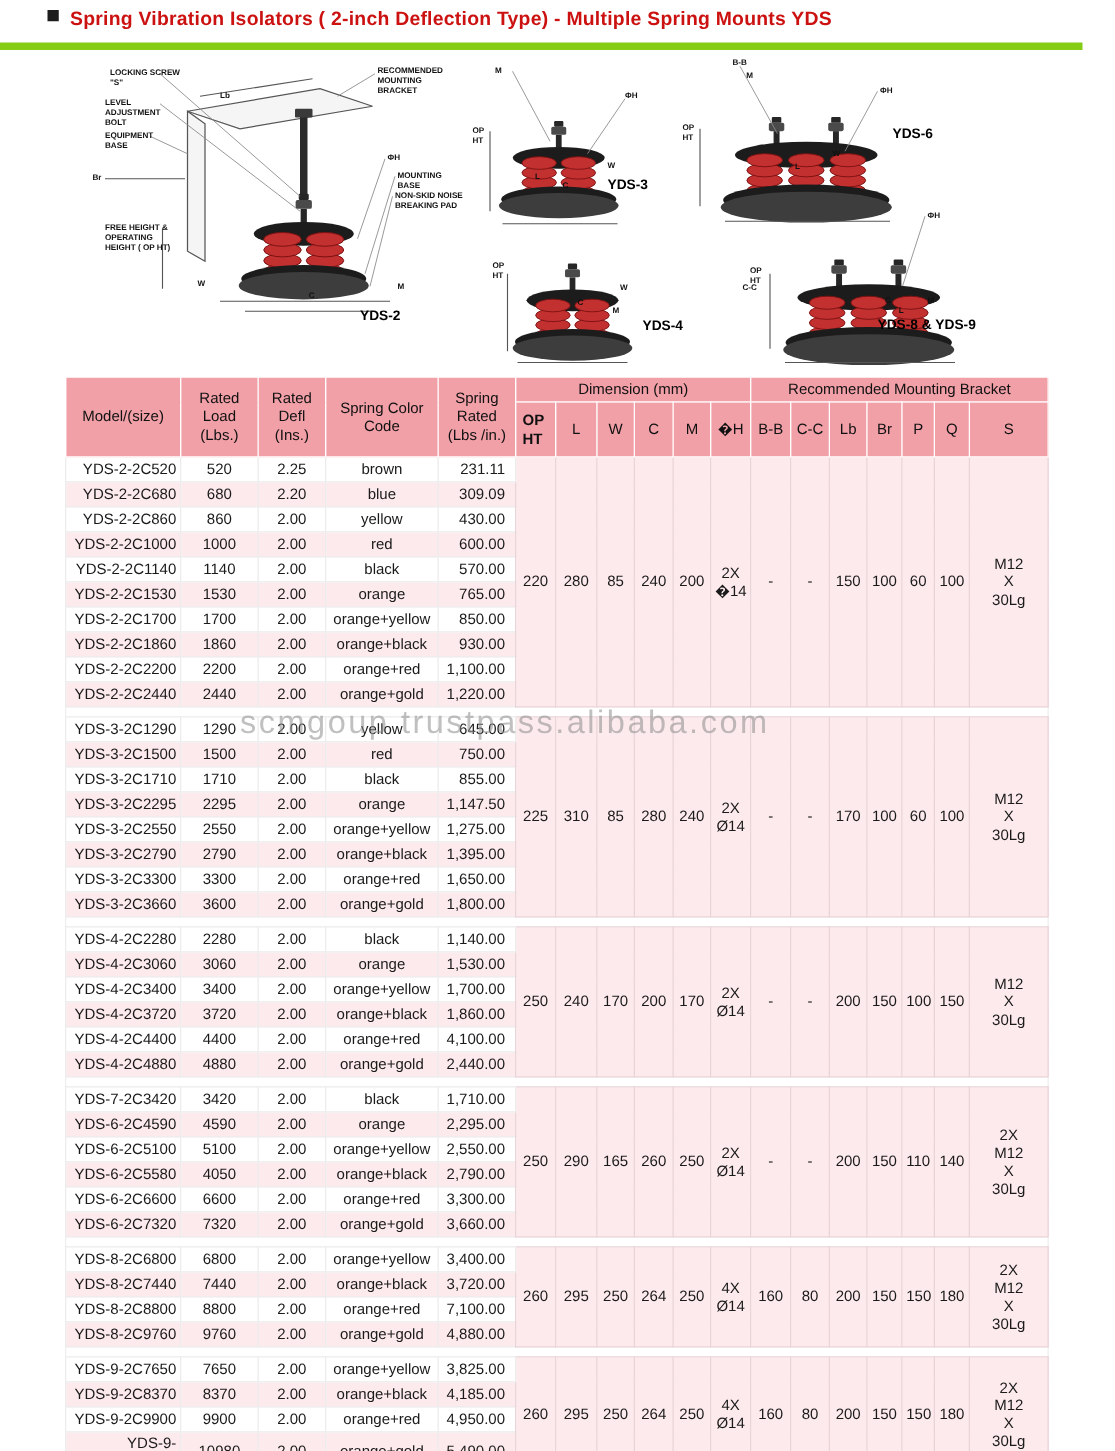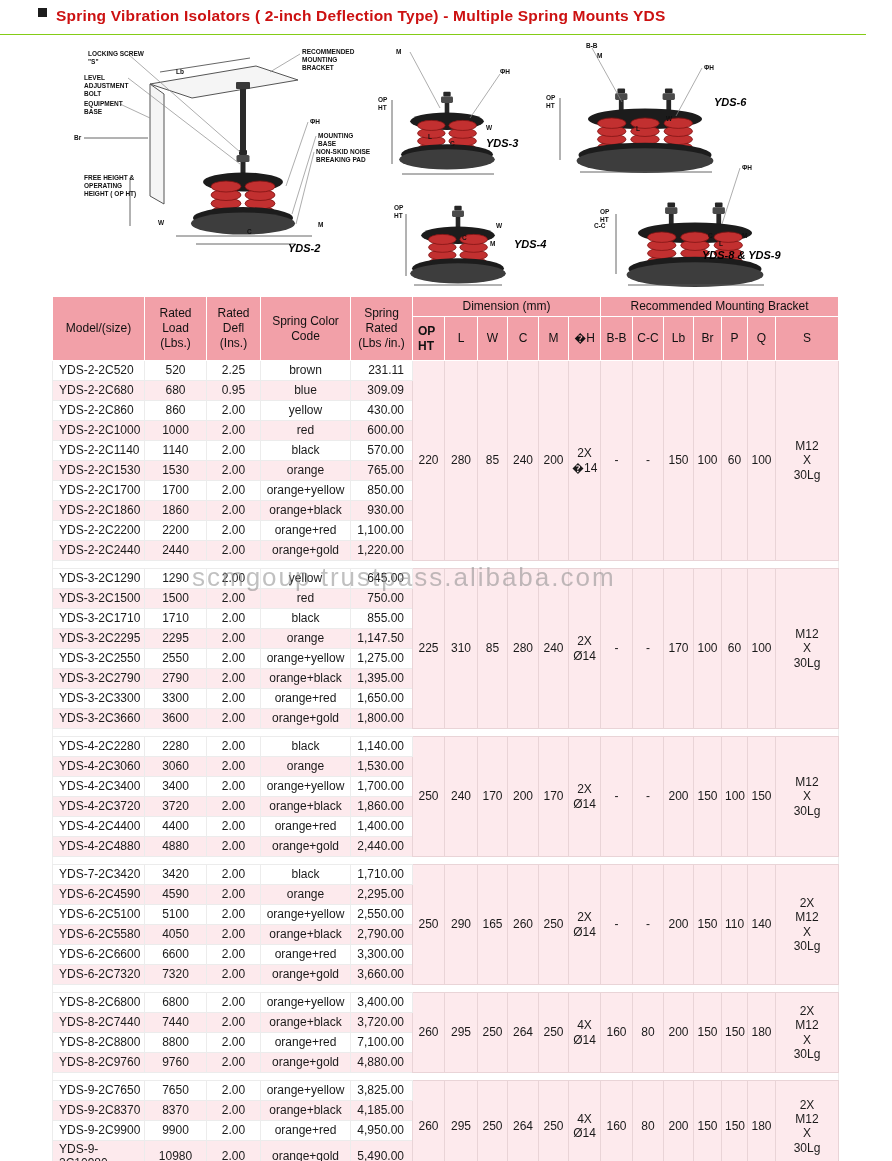--- a/index.html
+++ b/index.html
@@ -2,55 +2,55 @@
 <html><head>
 <meta charset="utf-8">
 <style>
   * { box-sizing: border-box; margin: 0; padding: 0; }
   html, body { background: #ffffff; }
   .page {
     position: relative; width: 892px; height: 1161px; overflow: hidden;
     background: #fff; font-family: "Liberation Sans", sans-serif; color: #1a1a1a;
   }
   .bullet { position: absolute; left: 38px; top: 8px; width: 9px; height: 9px; background: #1d1d1d; }
-  .title-row { padding: 7px 30px 9px 56px; margin-right: 26px; border-bottom: 1px solid #84cc16; }
+  .title-row { padding: 7px 30px 9px 56px; margin-right: 26px; border-bottom: 6px solid #84cc16; }
   .title { display: inline; font-size: 15.5px; font-weight: 700; color: #cc1111; letter-spacing: .2px; }
 
   .diagram { position: relative; height: 252px; margin-top: 3px; }
   .diagram svg { position: absolute; left: 0; top: 0; }
   .sp { fill: #c23030; stroke: #7d1212; stroke-width: .8; }
   .dk { fill: #1c1c1c; }
   .md { fill: #3d3d3d; }
   .plate { fill: #f5f5f5; stroke: #555; stroke-width: 1; }
   .ld { stroke: #8a8a8a; stroke-width: .7; }
   .dimln { stroke: #555; stroke-width: .9; }
   .dlabel {
     position: absolute; font-size: 6.5px; font-weight: 700; color: #111;
     line-height: 1.2; white-space: normal;
   }
-  .dlabel.cap { font-size: 11px; font-weight: 700; color: #000; white-space: nowrap; font-style: italic; }
+  .dlabel.cap { font-size: 11px; font-weight: 700; color: #000; white-space: nowrap; }
 
   .table-wrap { margin: 6px 0 0 52px; }
   table.spec {
     border-collapse: collapse; table-layout: fixed; width: 786px;
     font-size: 12px; color: #1a1a1a; border: 1px solid #eee;
   }
   thead th {
     background: #f2a0a8; border: 1px solid #fff; font-weight: 400; color: #111;
     padding: 2px; white-space: pre-line; line-height: 1.25; text-align: center;
   }
   thead tr.banner th.group { height: 20px; margin-left: 12px; }
   thead tr.subrow th { height: 44px; vertical-align: middle; }
   thead th.sub0 { text-align: left; padding-left: 5px; font-weight: bold; }
   tbody td {
     border: 1px solid #ececec; padding: 1px 3px; height: 20px;
     text-align: center; line-height: 1.2; background: #fff;
   }
   tbody tr.odd td.body { background: #fdeaed; }
-  tbody td.c0 { text-align: left; padding-left: 6px; }
+  tbody td.c0 { text-align: right; padding-left: 6px; }
   tbody td.c4 { text-align: right; padding-right: 8px; }
   tbody td.dim {
     background: #fdeaed; white-space: pre-line; vertical-align: middle;
     border: 1px solid #e9d4d7;
   }
   tbody tr.sep td { height: 8px; background: #fff; border: none; padding: 0; }
 
   .watermark {
     position: absolute; left: 192px; top: 562px; width: 520px;
     font-size: 26px; letter-spacing: 2px; color: #8d8d8d; opacity: .55;
@@ -169,21 +169,21 @@
         <span class="dlabel" style="left: 500px; top: 30px;">ΦH</span>
         <span class="dlabel" style="left: 378px; top: 58px; width: 14px;">OP HT</span>
         <span class="dlabel" style="left: 486px; top: 86px;">W</span>
         <span class="dlabel" style="left: 428px; top: 95px;">L</span>
         <span class="dlabel" style="left: 450px; top: 102px;">C</span>
         <span class="dlabel cap" style="left: 486px; top: 99px; text-align: center;">YDS-3</span>
         <span class="dlabel" style="left: 394px; top: 166px; width: 14px;">OP HT</span>
         <span class="dlabel" style="left: 496px; top: 184px;">W</span>
         <span class="dlabel" style="left: 462px; top: 196px;">C</span>
         <span class="dlabel" style="left: 490px; top: 202px;">M</span>
-        <span class="dlabel cap" style="left: 514px; top: 200px;">YDS-4</span>
+        <span class="dlabel cap" style="left: 514px; top: 212px;">YDS-4</span>
         <span class="dlabel" style="left: 586px; top: 4px;">B-B</span>
         <span class="dlabel" style="left: 597px; top: 14px;">M</span>
         <span class="dlabel" style="left: 704px; top: 26px;">ΦH</span>
         <span class="dlabel" style="left: 546px; top: 56px; width: 14px;">OP HT</span>
         <span class="dlabel" style="left: 666px; top: 77px;">W</span>
         <span class="dlabel" style="left: 636px; top: 87px;">L</span>
         <span class="dlabel cap" style="left: 714px; top: 58px;">YDS-6</span>
         <span class="dlabel" style="left: 742px; top: 126px;">ΦH</span>
         <span class="dlabel" style="left: 600px; top: 170px; width: 14px;">OP HT</span>
         <span class="dlabel" style="left: 594px; top: 184px;">C-C</span>
@@ -270,21 +270,21 @@
             <td rowspan="10" class="dim d9">100</td>
             <td rowspan="10" class="dim d10">60</td>
             <td rowspan="10" class="dim d11">100</td>
             <td rowspan="10" class="dim d12">M12
 X
 30Lg</td>
           </tr>
           <tr class="odd">
             <td class="body c0">YDS-2-2C680</td>
             <td class="body c1">680</td>
-            <td class="body c2">0.95</td>
+            <td class="body c2">2.20</td>
             <td class="body c3">blue</td>
             <td class="body c4">309.09</td>
           </tr>
           <tr class="even">
             <td class="body c0">YDS-2-2C860</td>
             <td class="body c1">860</td>
             <td class="body c2">2.00</td>
             <td class="body c3">yellow</td>
             <td class="body c4">430.00</td>
           </tr>
@@ -457,21 +457,21 @@
             <td class="body c1">3720</td>
             <td class="body c2">2.00</td>
             <td class="body c3">orange+black</td>
             <td class="body c4">1,860.00</td>
           </tr>
           <tr class="even">
             <td class="body c0">YDS-4-2C4400</td>
             <td class="body c1">4400</td>
             <td class="body c2">2.00</td>
             <td class="body c3">orange+red</td>
-            <td class="body c4">1,400.00</td>
+            <td class="body c4">4,100.00</td>
           </tr>
           <tr class="odd">
             <td class="body c0">YDS-4-2C4880</td>
             <td class="body c1">4880</td>
             <td class="body c2">2.00</td>
             <td class="body c3">orange+gold</td>
             <td class="body c4">2,440.00</td>
           </tr>
           <tr class="sep">
             <td colspan="18"></td>

